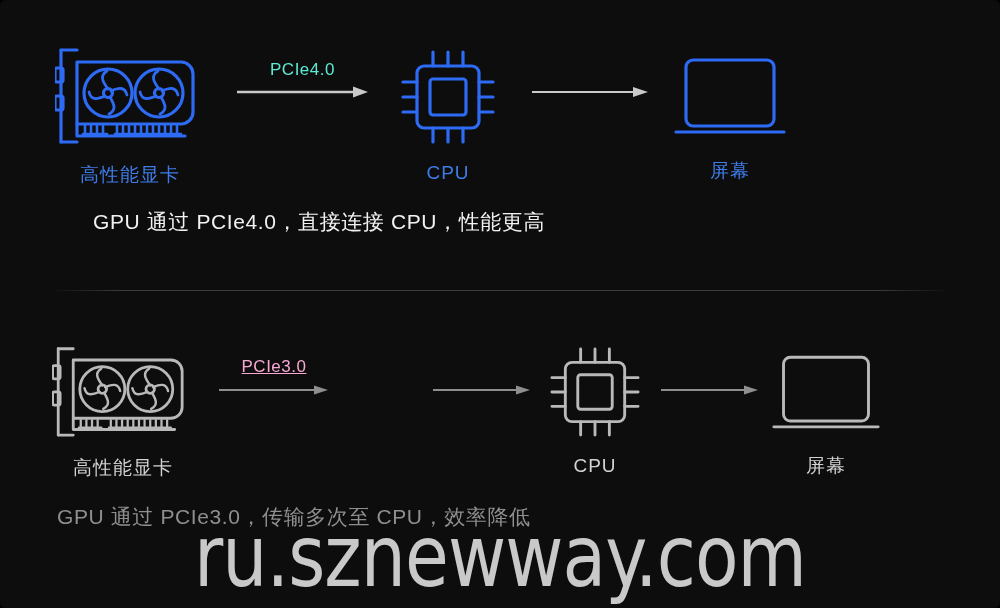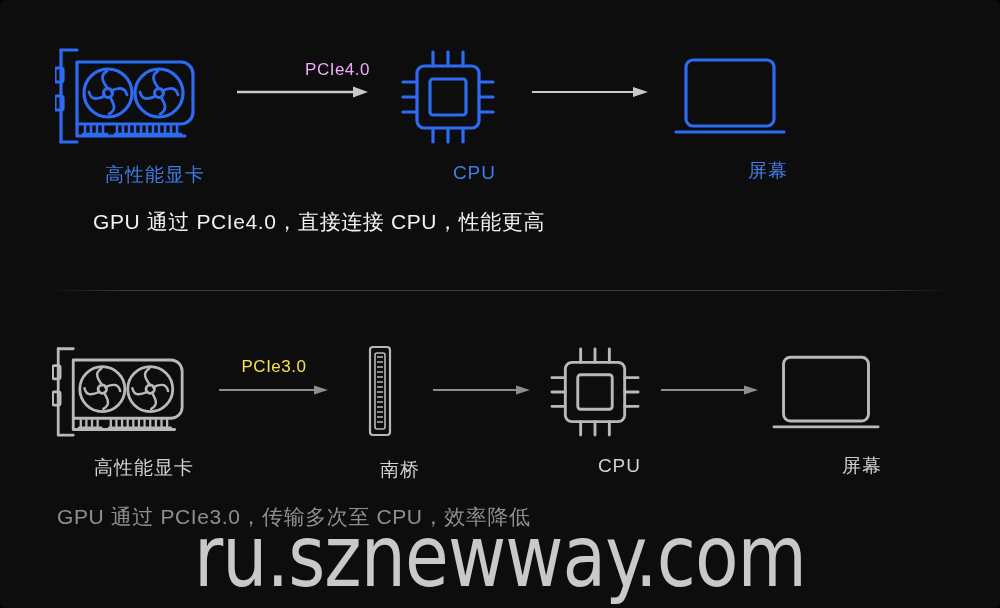--- a/index.html
+++ b/index.html
@@ -28,21 +28,21 @@
     left: 0;
     width: 1000px;
   }
   .flow {
     position: relative;
     height: 150px;
   }
 
   .node {
     position: absolute;
-    text-align: right;
+    text-align: center;
   }
   .node .glyph {
     display: block;
     margin: 0 auto;
   }
   .node .label {
     display: block;
     margin-top: 14px;
     font-size: 19px;
     letter-spacing: 1px;
@@ -57,22 +57,22 @@
     text-align: center;
   }
   .conn .conn-label {
     display: block;
     font-size: 17px;
     letter-spacing: .5px;
     white-space: nowrap;
     margin-bottom: 5px;
     height: 20px;
   }
-  .conn.bright .conn-label { color: #f0abfc; text-align: right; }
-  .conn.dim    .conn-label { color: #fde047; }
+  .conn.bright .conn-label { color: #5eead4; }
+  .conn.dim    .conn-label { color: #f9a8d4; text-decoration: underline; }
   .conn .arrow { display: block; }
 
   
   .caption {
     position: absolute;
     font-size: 21px;
     letter-spacing: .6px;
     white-space: nowrap;
   }
   .caption.bright { color: #f2f2f2; margin-left: 36px; }
@@ -257,36 +257,20 @@
       <div class="conn dim" style="left:218px; top:20px; width:112px;">
         <span class="conn-label">PCIe3.0</span>
         <span class="arrow">
           <svg width="112" height="12" viewBox="0 0 112 12" fill="none">
             <path d="M1 6 H98" stroke="#8e8e8e" stroke-width="2"></path>
             <path d="M96 1.6 L110 6 L96 10.4 Z" fill="#8e8e8e"></path>
           </svg>
         </span>
       </div>
 
-      <div class="node muted" style="left:340px; top:6px; width:80px;">
-        <span class="glyph">
-          <svg width="80" height="96" viewBox="0 0 80 96" fill="none">
-            <g stroke="#b9b9b9" stroke-width="2.2">
-              <rect x="30" y="4" width="20" height="88" rx="3"></rect>
-              <rect x="35" y="10" width="10" height="76" rx="2" stroke-width="1.6"></rect>
-              <g stroke-width="1.4" stroke-linecap="butt">
-                <path d="M37 14 h6 M37 19 h6 M37 24 h6 M37 29 h6 M37 34 h6 M37 39 h6
-                         M37 44 h6 M37 49 h6 M37 54 h6 M37 59 h6 M37 64 h6 M37 69 h6
-                         M37 74 h6 M37 79 h6"></path>
-              </g>
-            </g>
-          </svg>
-        </span>
-        <span class="label">南桥</span>
-      </div>
 
       <div class="conn dim" style="left:432px; top:20px; width:100px;">
         <span class="conn-label"></span>
         <span class="arrow">
           <svg width="100" height="12" viewBox="0 0 100 12" fill="none">
             <path d="M1 6 H86" stroke="#8e8e8e" stroke-width="2"></path>
             <path d="M84 1.6 L98 6 L84 10.4 Z" fill="#8e8e8e"></path>
           </svg>
         </span>
       </div>

